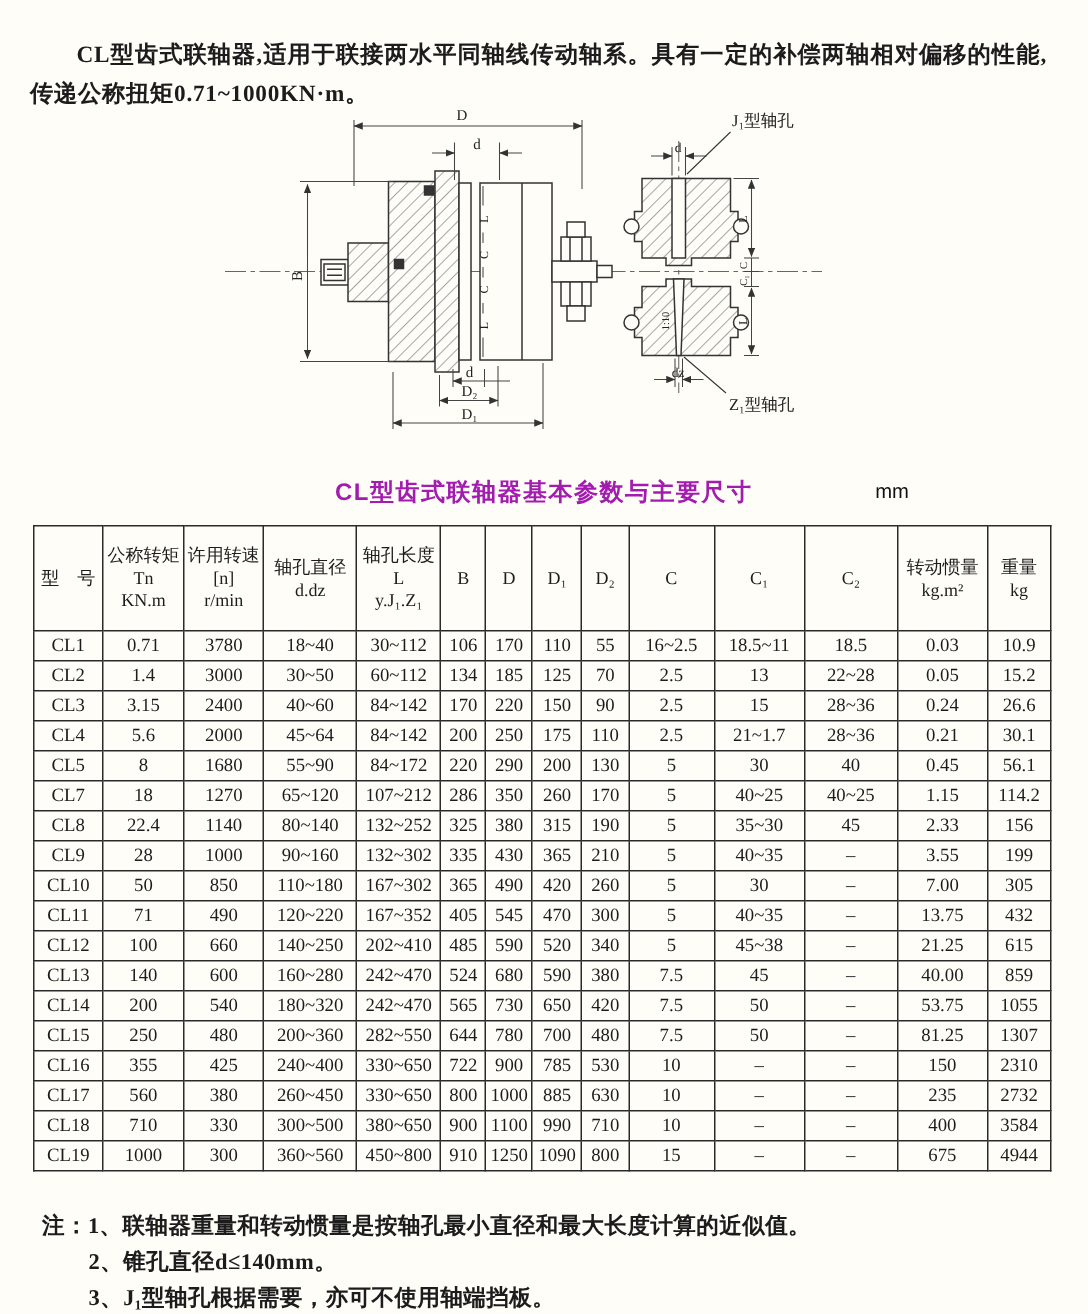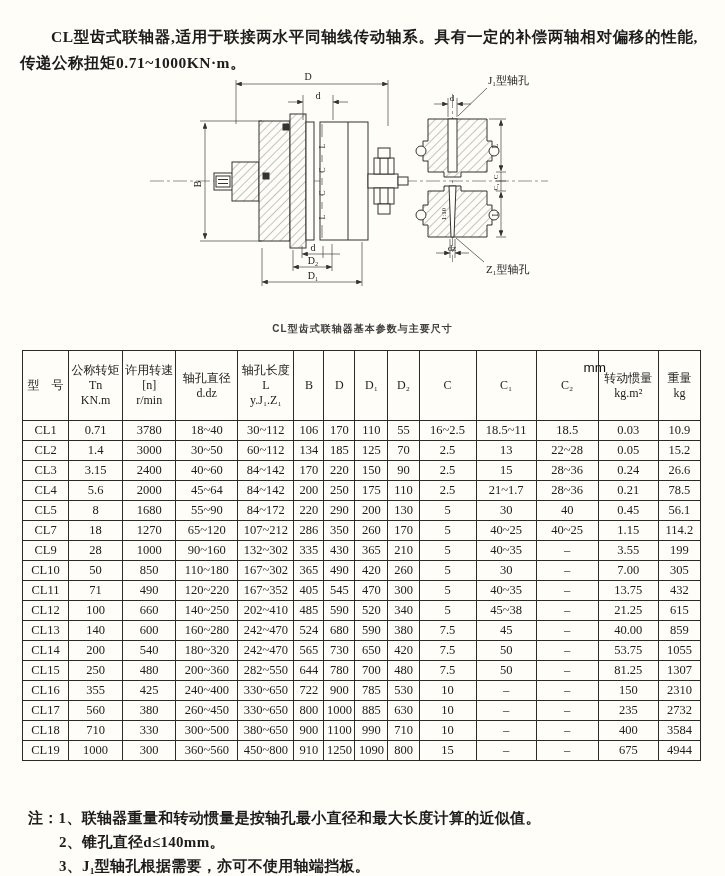--- a/index.html
+++ b/index.html
@@ -19,25 +19,25 @@
   }
   .drawing{position:absolute;top:62px;left:0;width:725px;height:250px;}
   .drawing svg{display:block;}
   .drawing text{font-family:"Liberation Serif",serif;fill:#222;}
   .table-title-row{
     position:absolute;top:318px;left:0;width:725px;height:24px;
     text-align:center;
   }
   .table-title{
     font-family:"Liberation Sans",sans-serif;
-    font-weight:bold;font-size:10px;letter-spacing:1px;color:#404040;
+    font-weight:bold;font-size:16px;letter-spacing:1px;color:#a21caf;
   }
   .unit{
     position:absolute;right:119px;top:2px;
-    font-family:"Liberation Sans",sans-serif;font-size:13.5px;color:#111;margin-top:40px;
+    font-family:"Liberation Sans",sans-serif;font-size:13.5px;color:#111;
   }
   table.params{
     position:absolute;top:350px;left:22px;
     border-collapse:collapse;table-layout:fixed;
     width:679px;
     background:transparent;
   }
   table.params th, table.params td{
     border:1px solid #2a2a2a;
     text-align:center;vertical-align:middle;
@@ -351,21 +351,21 @@
         <td>45~64</td>
         <td>84~142</td>
         <td>200</td>
         <td>250</td>
         <td>175</td>
         <td>110</td>
         <td>2.5</td>
         <td>21~1.7</td>
         <td>28~36</td>
         <td>0.21</td>
-        <td>78.5</td>
+        <td>30.1</td>
       </tr>
       <tr>
         <td>CL5</td>
         <td>8</td>
         <td>1680</td>
         <td>55~90</td>
         <td>84~172</td>
         <td>220</td>
         <td>290</td>
         <td>200</td>
@@ -384,20 +384,36 @@
         <td>107~212</td>
         <td>286</td>
         <td>350</td>
         <td>260</td>
         <td>170</td>
         <td>5</td>
         <td>40~25</td>
         <td>40~25</td>
         <td>1.15</td>
         <td>114.2</td>
+      </tr>
+      <tr>
+        <td>CL8</td>
+        <td>22.4</td>
+        <td>1140</td>
+        <td>80~140</td>
+        <td>132~252</td>
+        <td>325</td>
+        <td>380</td>
+        <td>315</td>
+        <td>190</td>
+        <td>5</td>
+        <td>35~30</td>
+        <td>45</td>
+        <td>2.33</td>
+        <td>156</td>
       </tr>
       <tr>
         <td>CL9</td>
         <td>28</td>
         <td>1000</td>
         <td>90~160</td>
         <td>132~302</td>
         <td>335</td>
         <td>430</td>
         <td>365</td>

